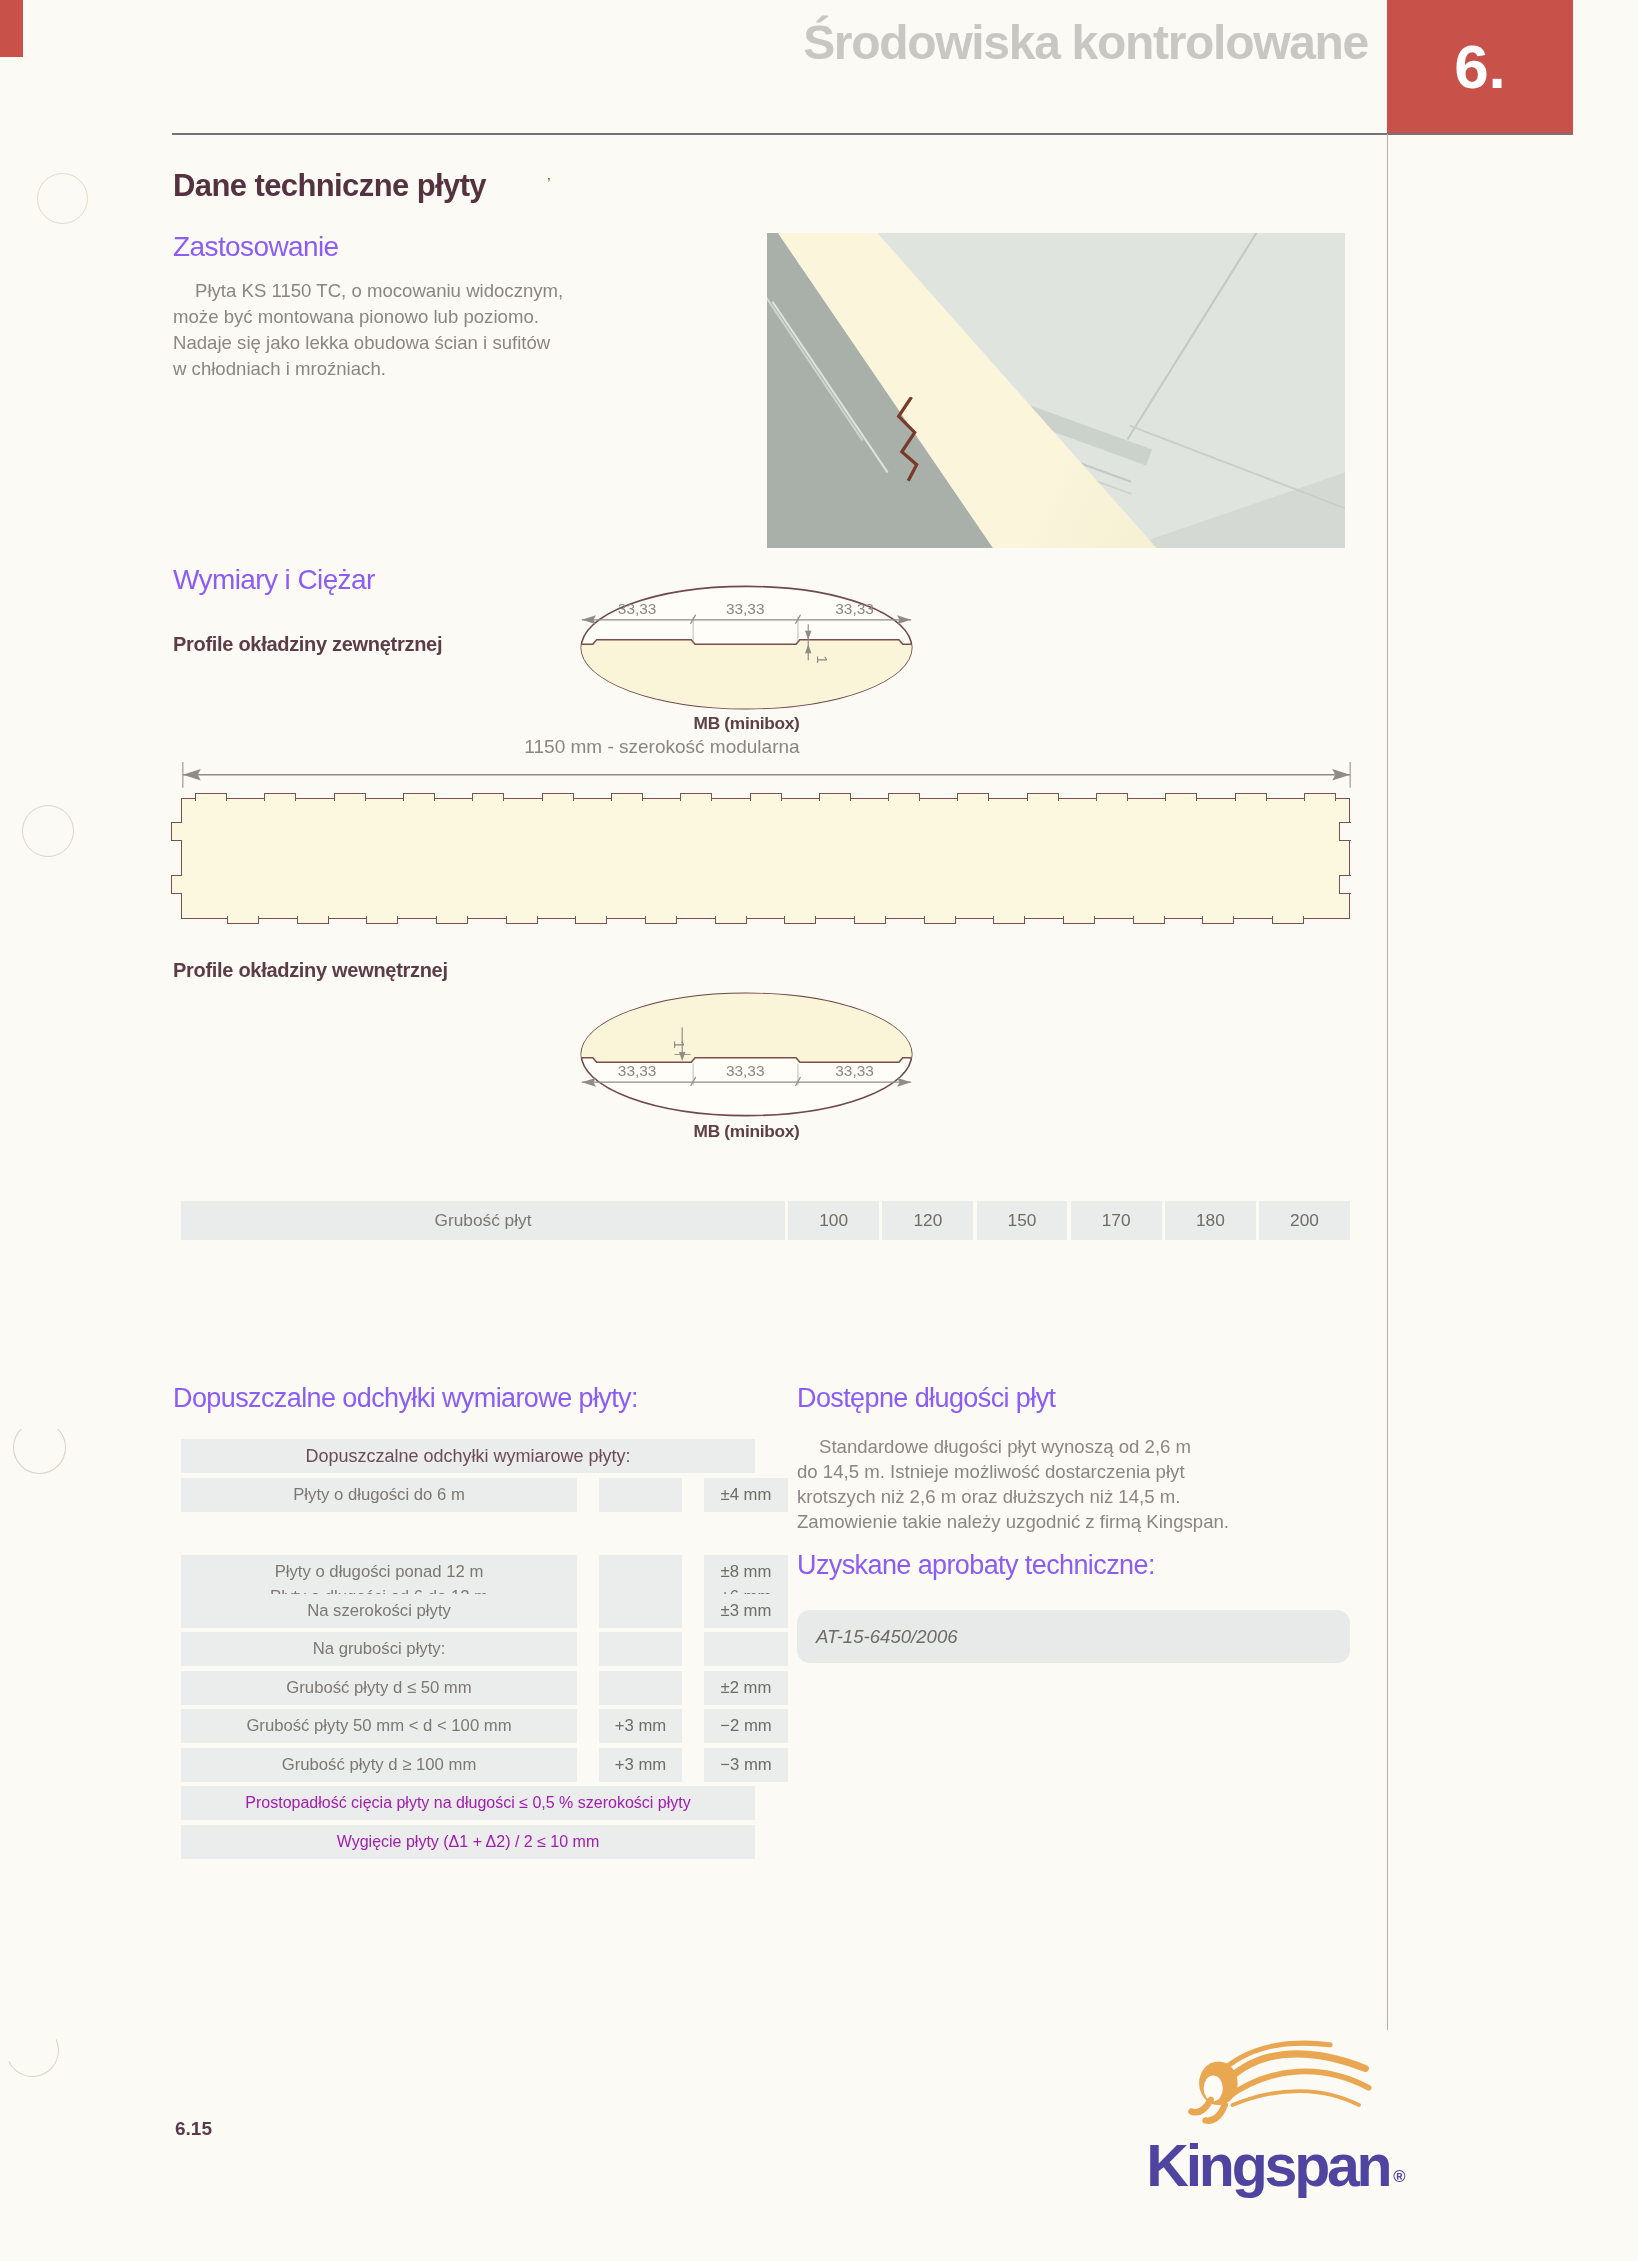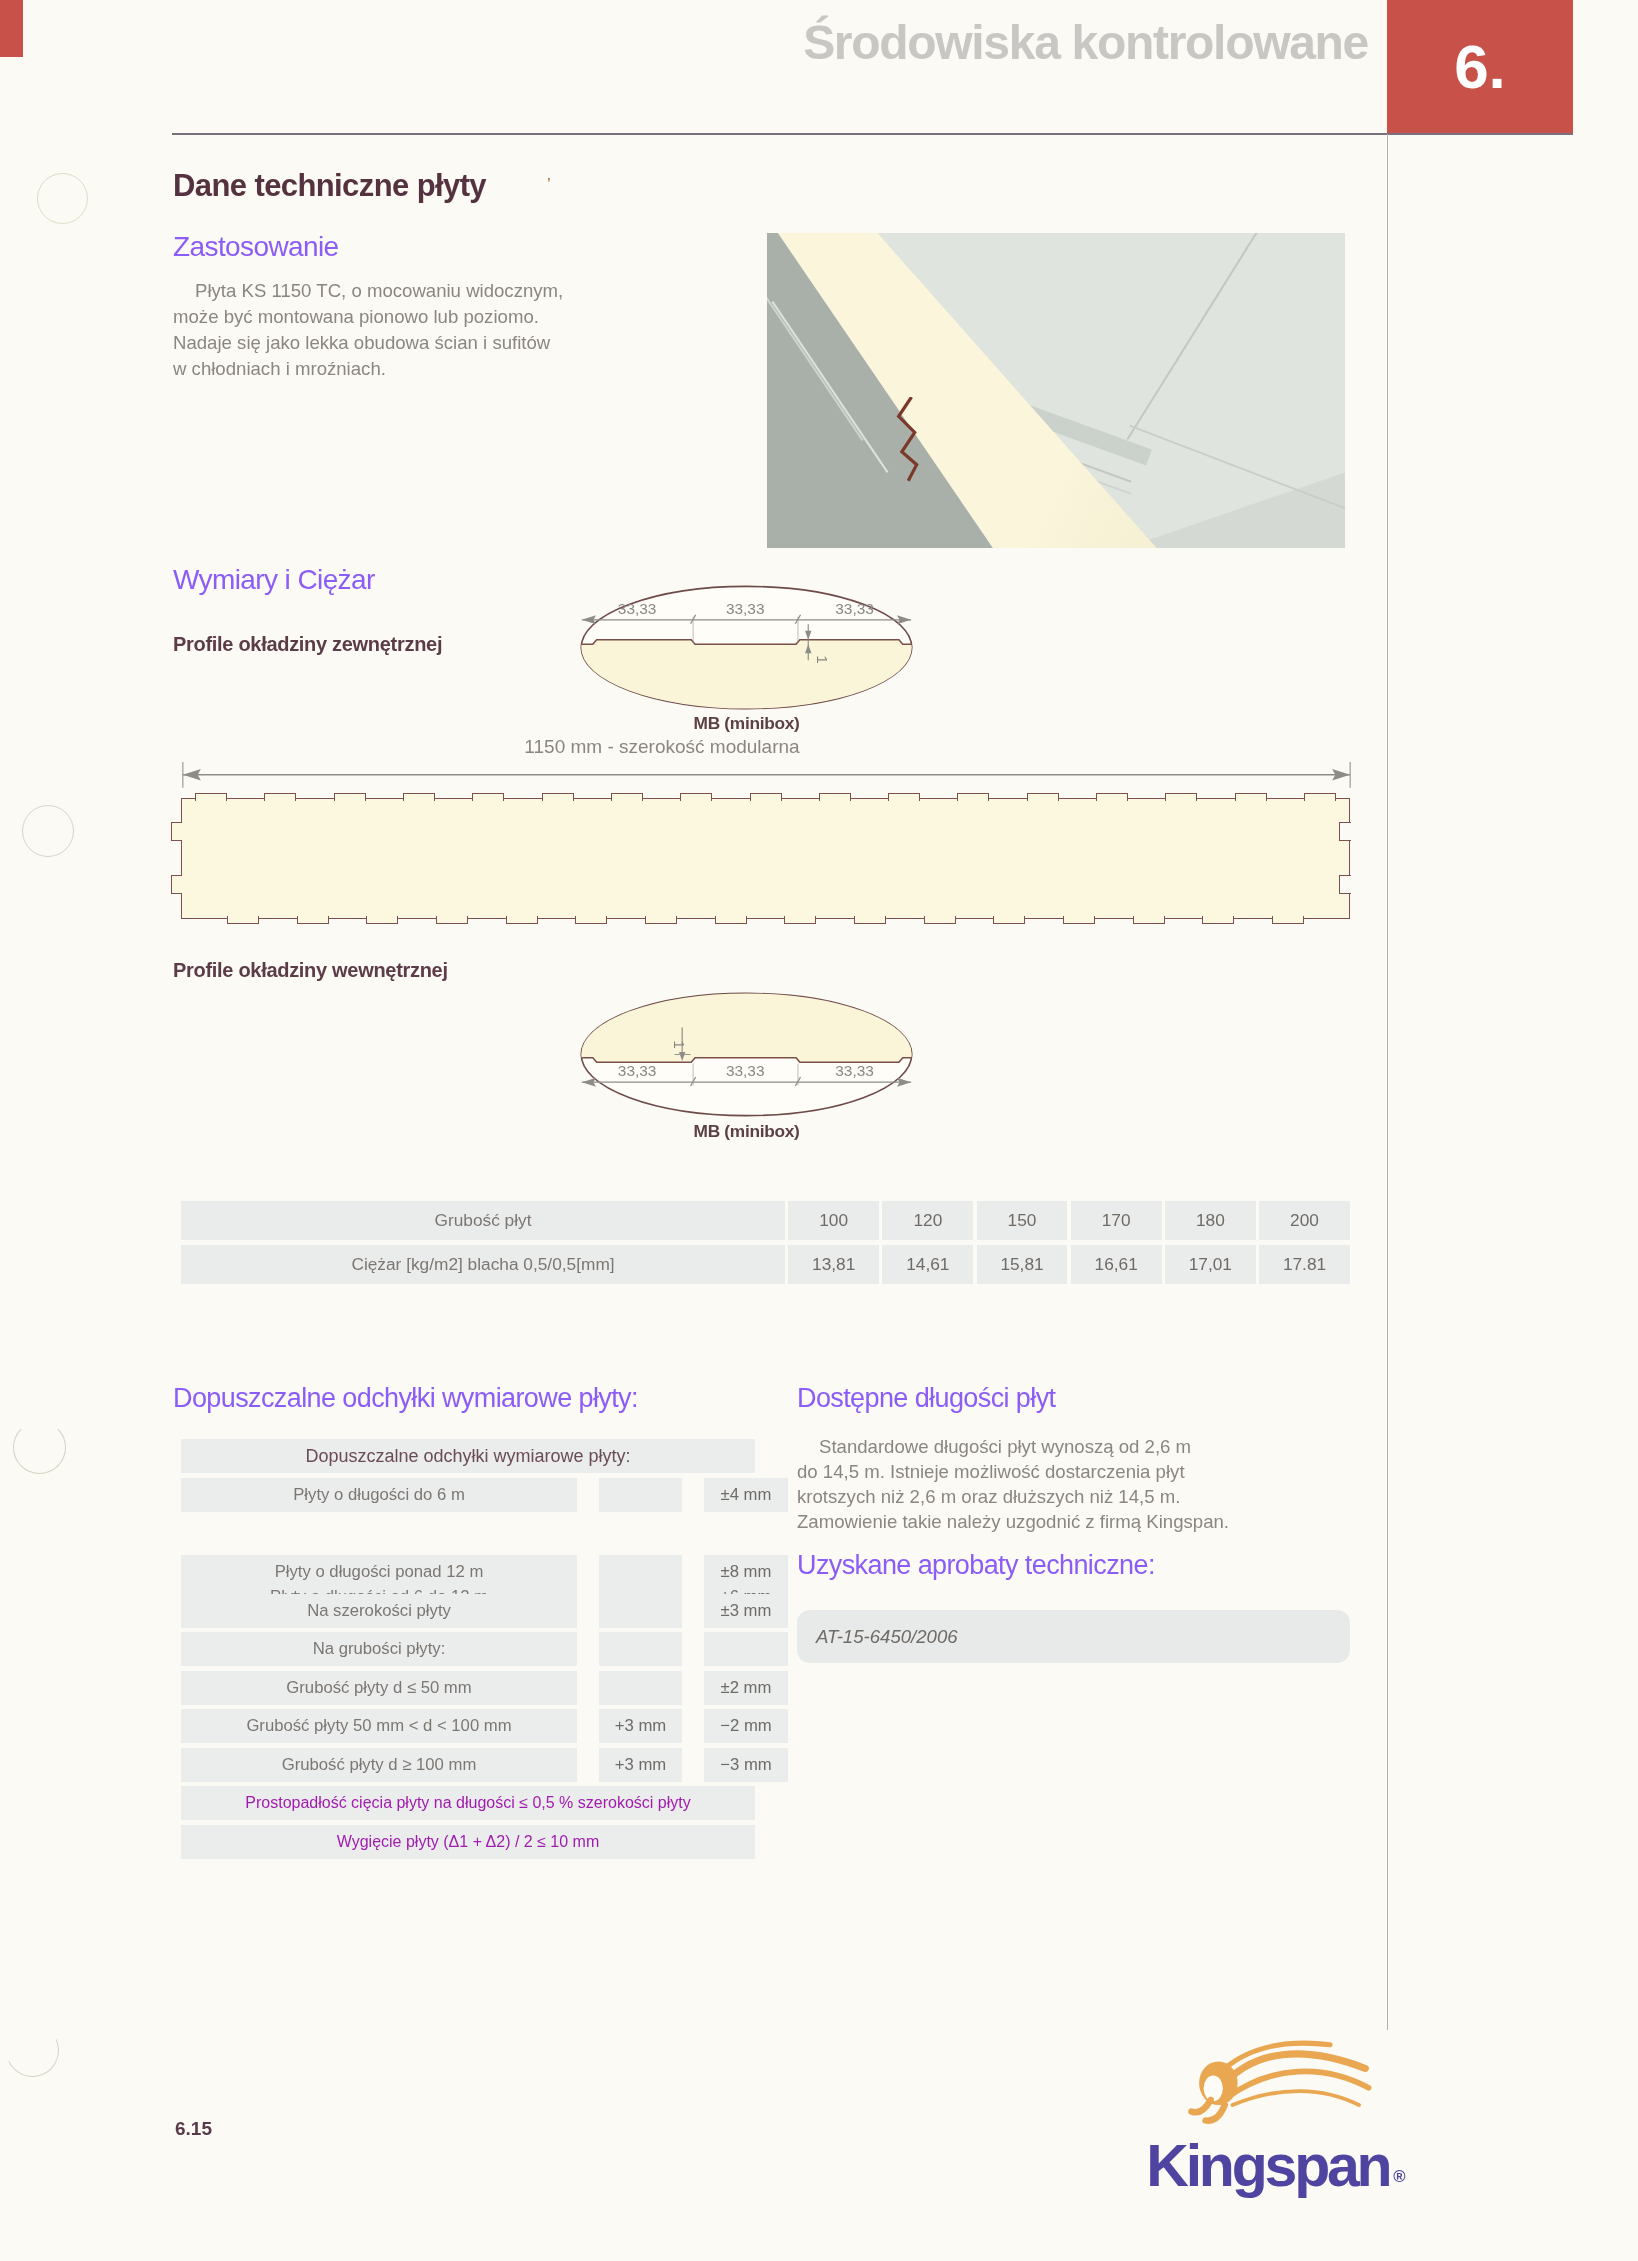--- a/index.html
+++ b/index.html
@@ -243,29 +243,20 @@
 
   <div class="t1-row" style="top:1201px;">
     <div class="lbl">Grubość płyt</div>
     <div>100</div>
     <div>120</div>
     <div>150</div>
     <div>170</div>
     <div>180</div>
     <div>200</div>
   </div>
-  <div class="t1-row" style="top:1245px;">
-    <div class="lbl">Ciężar [kg/m2] blacha 0,5/0,5[mm]</div>
-    <div>13,81</div>
-    <div>14,61</div>
-    <div>15,81</div>
-    <div>16,61</div>
-    <div>17,01</div>
-    <div>17.81</div>
-  </div>
 
   <div class="abs h-sec" style="left:173px;top:1383px;font-size:27px;">Dopuszczalne odchyłki wymiarowe płyty:</div>
 
   <div class="t2-full t2-head" style="top:1439px;">Dopuszczalne odchyłki wymiarowe płyty:</div>
 
   <div class="t2-row" style="top:1478px;">
     <div class="lbl">Płyty o długości do 6 m</div>
     <div></div>
     <div>±4 mm</div>
   </div>

